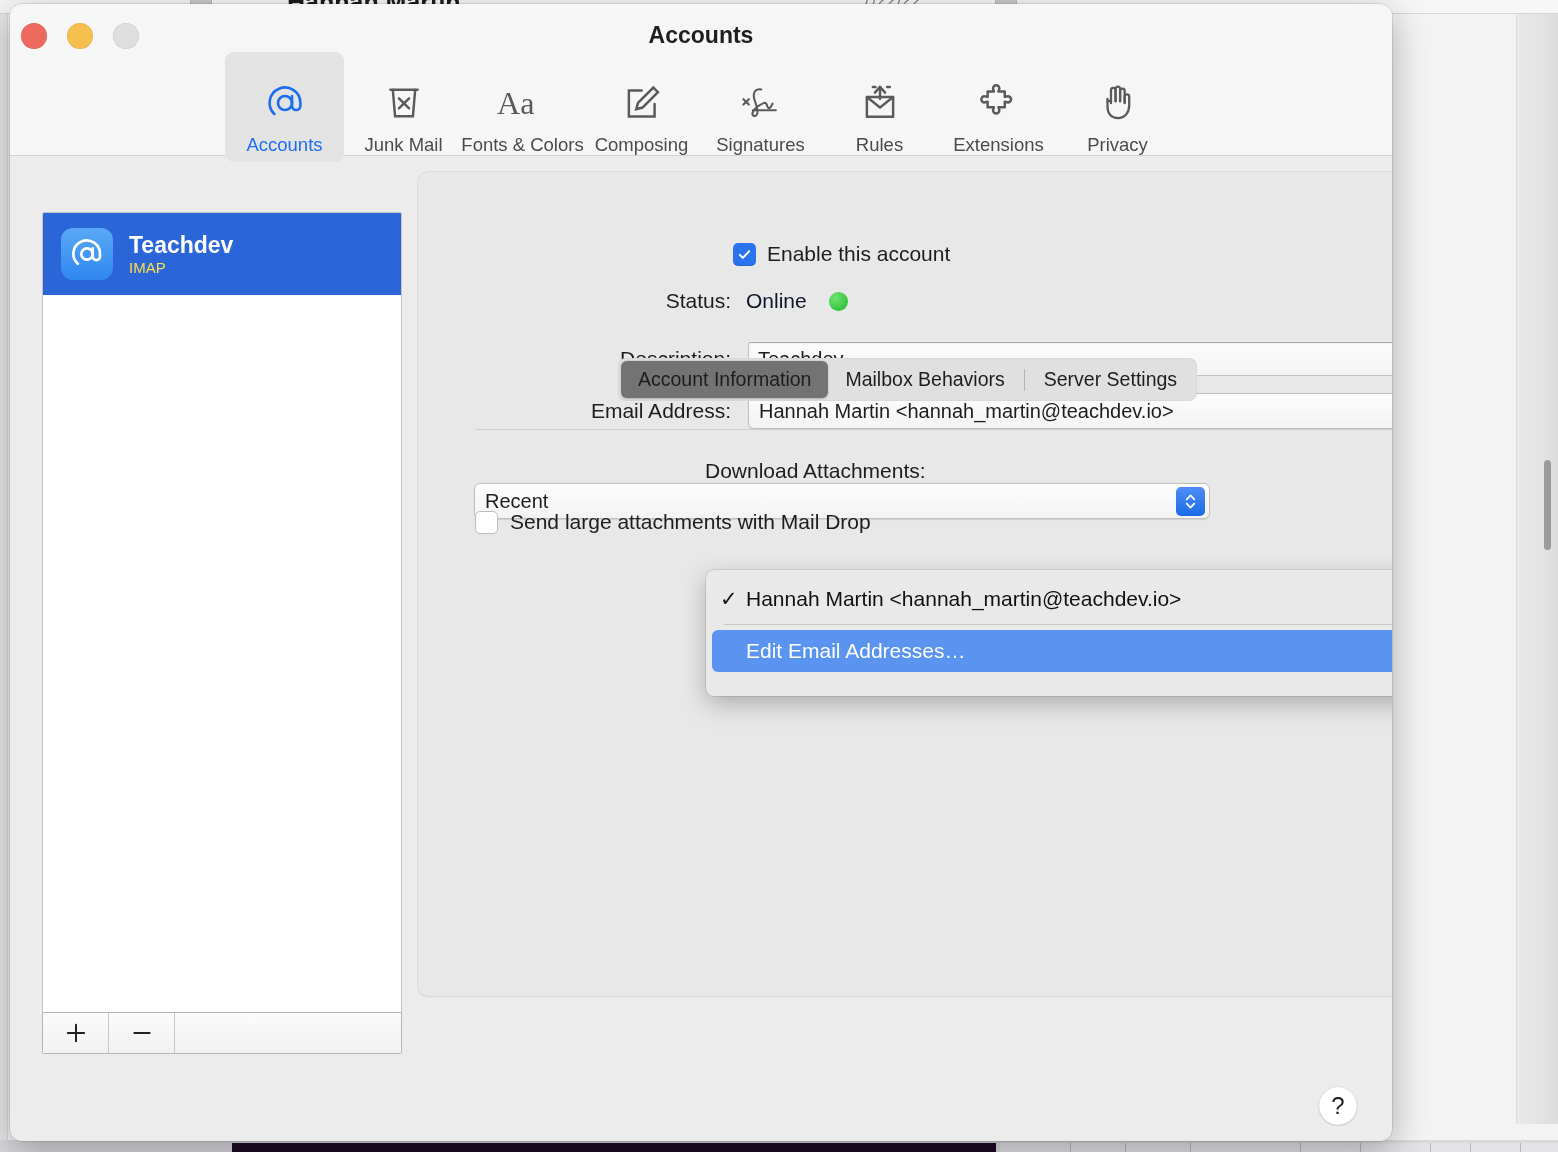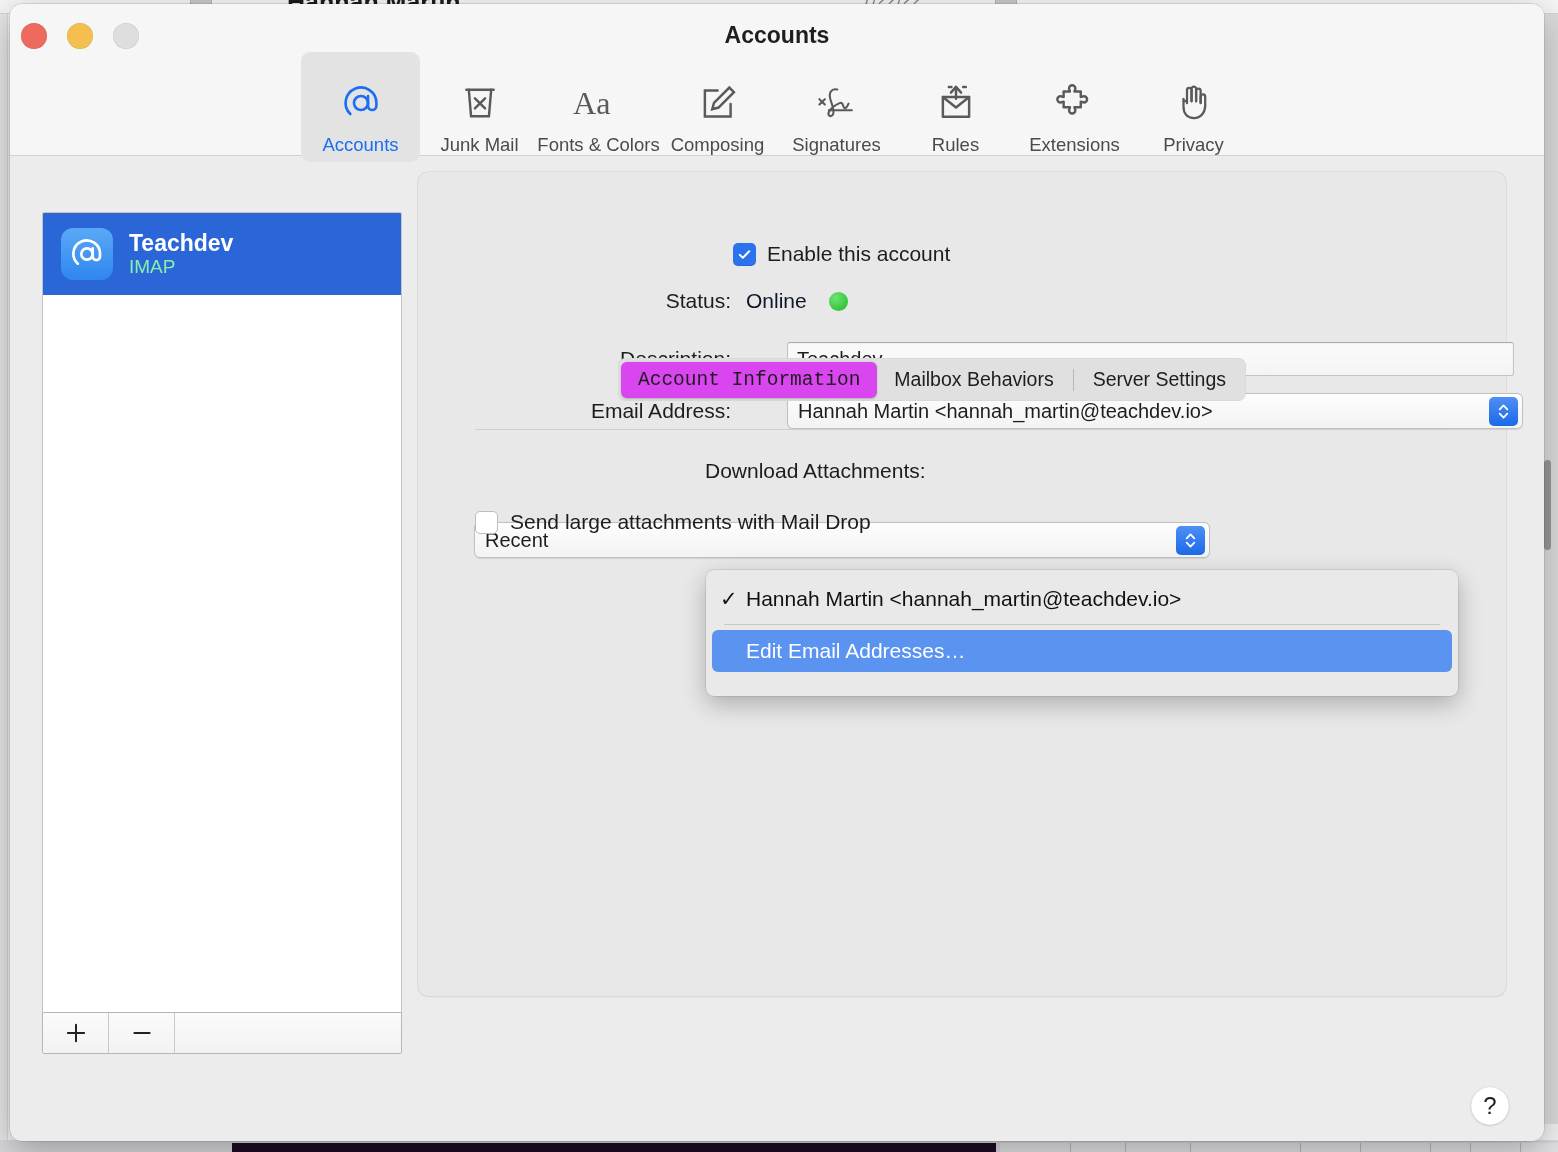--- a/index.html
+++ b/index.html
@@ -53,21 +53,21 @@
     position: absolute; left: 1000px; top: 1143px; width: 558px; height: 9px;
     background: #e4e4e7;
   }
   .bg-bottom-cells i {
     position: absolute; top: 0; width: 1px; height: 9px; background: #b9b9bd;
   }
 
   
   #prefs-window {
     position: absolute; left: 10px; top: 4px;
-    width: 1534px; height: 1137px;
+    width: 1382px; height: 1137px;
     background: #ececec;
     border-radius: 12px;
     box-shadow: 0 10px 36px rgba(0,0,0,0.30), 0 0 0 0.5px rgba(0,0,0,0.18);
     overflow: hidden;
   }
 
   
   #titlebar {
     position: relative; height: 152px;
     background: #f6f6f6;
@@ -117,21 +117,21 @@
     display: flex; align-items: center; gap: 16px; padding: 0 18px;
   }
   .account-glyph {
     width: 52px; height: 52px; border-radius: 12px;
     background: linear-gradient(180deg,#5aa9f7 0%, #2f86ef 100%);
     display: flex; align-items: center; justify-content: center; flex: 0 0 auto;
   }
   .account-glyph svg { display: block; }
   .account-texts { display: flex; flex-direction: column; line-height: 1.15; }
   .account-name { font-size: 23px; font-weight: bold; color: #fff; }
-  .account-type { font-size: 19px; color: #86efac; }
+  .account-type { font-size: 15px; color: #fde047; }
 
   #sidebar-footer {
     position: absolute; left: 32px; top: 856px;
     width: 360px; height: 42px;
     display: flex; border: 1px solid #b6b6b6; background: #f7f7f7;
     border-radius: 0 0 2px 2px;
   }
   .sb-btn {
     width: 66px; display: flex; align-items: center; justify-content: center;
     border-right: 1px solid #c9c9c9;
@@ -144,33 +144,33 @@
   #tabbar {
     position: absolute; left: 608px; top: 202px;
     display: flex; align-items: center;
     background: #e0e0e0; border-radius: 8px; padding: 3px;
     box-shadow: inset 0 0 0 0.5px rgba(0,0,0,0.06);
   }
   .tab {
     font-size: 19.5px; color: #1d1d1f; padding: 7px 17px; border-radius: 6px;
     white-space: nowrap;
   }
-  .tab.active { background: #d946ef; box-shadow: 0 0.5px 2px rgba(0,0,0,0.22); font-family: Liberation Mono, monospace; }
+  .tab.active { background: #737373; box-shadow: 0 0.5px 2px rgba(0,0,0,0.22); }
   .tab-sep { width: 1px; height: 22px; background: #b6b6b6; margin: 0 2px; }
 
   
   #content-panel {
     position: absolute; left: 408px; top: 16px;
     width: 1088px; height: 824px;
     background: #e8e8e8;
     border-radius: 10px;
     box-shadow: 0 0 0 0.5px #d0d0d0, 0 1px 2px rgba(0,0,0,0.07);
   }
 
-  .form-row { position: absolute; display: flex; align-items: center; gap: 39px; }
+  .form-row { position: absolute; display: flex; align-items: center; }
 
   #row-enable { left: 315px; top: 70px; gap: 11px; }
   .cbx {
     width: 23px; height: 23px; border-radius: 5px; flex: 0 0 auto;
     display: flex; align-items: center; justify-content: center;
   }
   .cbx.on  { background: #2b72ef; box-shadow: inset 0 -1px 0 rgba(0,0,0,.12); }
   .cbx.off { background: #ffffff; border: 1px solid #bdbdbd; }
   .cbx svg { display: block; }
   .row-label { font-size: 21px; color: #1d1d1f; white-space: nowrap; }

